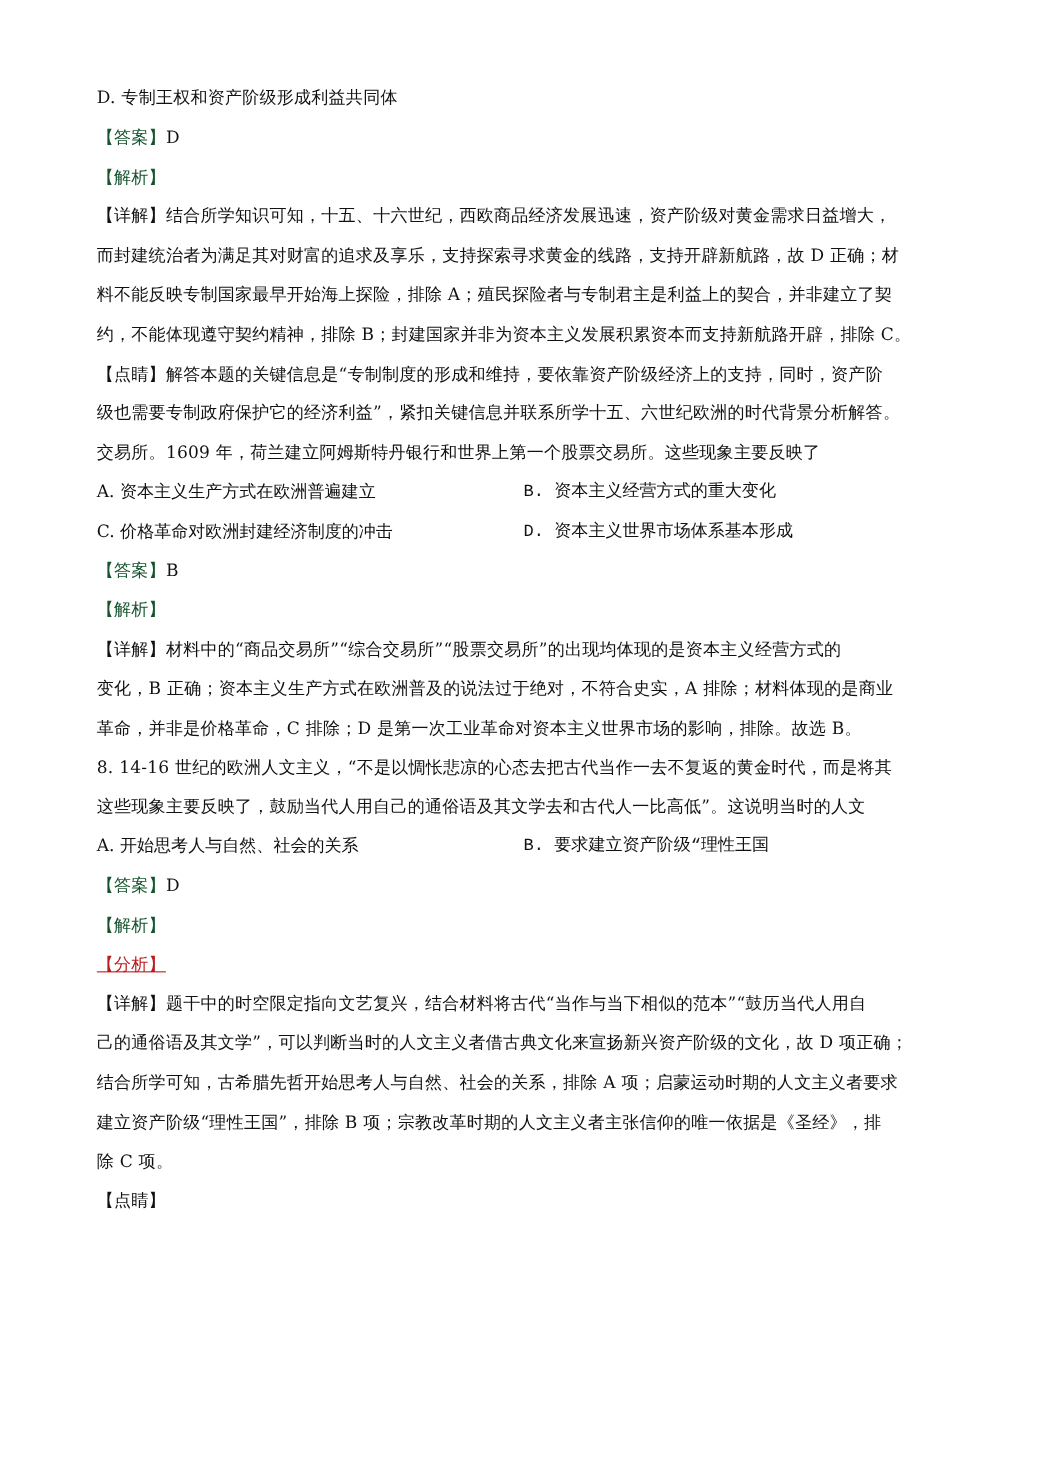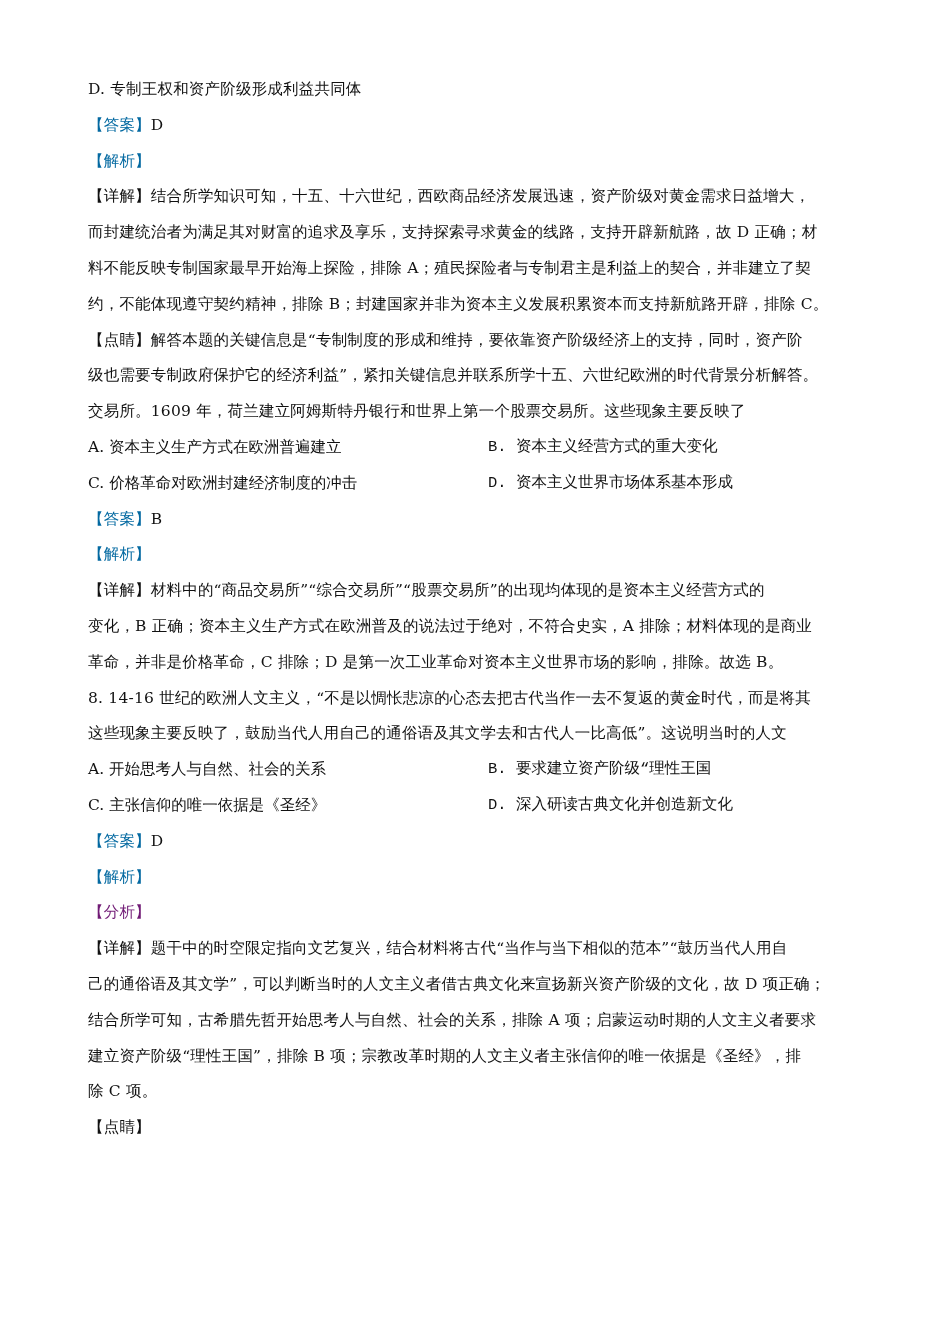--- a/index.html
+++ b/index.html
@@ -6,23 +6,23 @@
   body {
     width: 950px; height: 1344px; position: relative; overflow: hidden;
     font-family: "DejaVu Serif", "Liberation Serif", serif;
     color: #111111;
   }
   .page { position: absolute; left: 88px; top: 72px; width: 790px; }
   .line {
     font-size: 15.5px; line-height: 35.8px; height: 35.8px;
     white-space: nowrap; letter-spacing: 0.2px;
   }
-  .tag-blue { color: #0369a1; }
-  .tag-black { color: #701a75; }
-  .opts { display: flex; font-size: 15.5px; line-height: 35.8px; height: 35.8px; gap: 12px; }
+  .tag-blue { color: #14532d; }
+  .tag-black { color: #b91c1c; text-decoration: underline; }
+  .opts { display: flex; font-size: 15.5px; line-height: 35.8px; height: 35.8px; }
   .opt-l { width: 388px; white-space: nowrap; }
   .opt-r { white-space: nowrap; font-family: Liberation Mono, monospace; }
 </style>
 </head>
 <body>
 
 <div class="page">
 
   <div class="line">D. 专制王权和资产阶级形成利益共同体</div>
   <div class="line">
@@ -62,24 +62,20 @@
   </div>
   <div class="line">变化，B 正确；资本主义生产方式在欧洲普及的说法过于绝对，不符合史实，A 排除；材料体现的是商业</div>
   <div class="line">革命，并非是价格革命，C 排除；D 是第一次工业革命对资本主义世界市场的影响，排除。故选 B。</div>
 
   <div class="line">8. 14-16 世纪的欧洲人文主义，“不是以惆怅悲凉的心态去把古代当作一去不复返的黄金时代，而是将其</div>
   <div class="line">这些现象主要反映了，鼓励当代人用自己的通俗语及其文学去和古代人一比高低”。这说明当时的人文</div>
   <div class="opts">
     <span class="opt-l">A. 开始思考人与自然、社会的关系</span>
     <span class="opt-r">B. 要求建立资产阶级“理性王国</span>
   </div>
-  <div class="opts">
-    <span class="opt-l">C. 主张信仰的唯一依据是《圣经》</span>
-    <span class="opt-r">D. 深入研读古典文化并创造新文化</span>
-  </div>
   <div class="line">
     <span class="tag-blue">【答案】</span><span>D</span>
   </div>
   <div class="line">
     <span class="tag-blue">【解析】</span>
   </div>
   <div class="line">
     <span class="tag-black">【分析】</span>
   </div>
   <div class="line">

